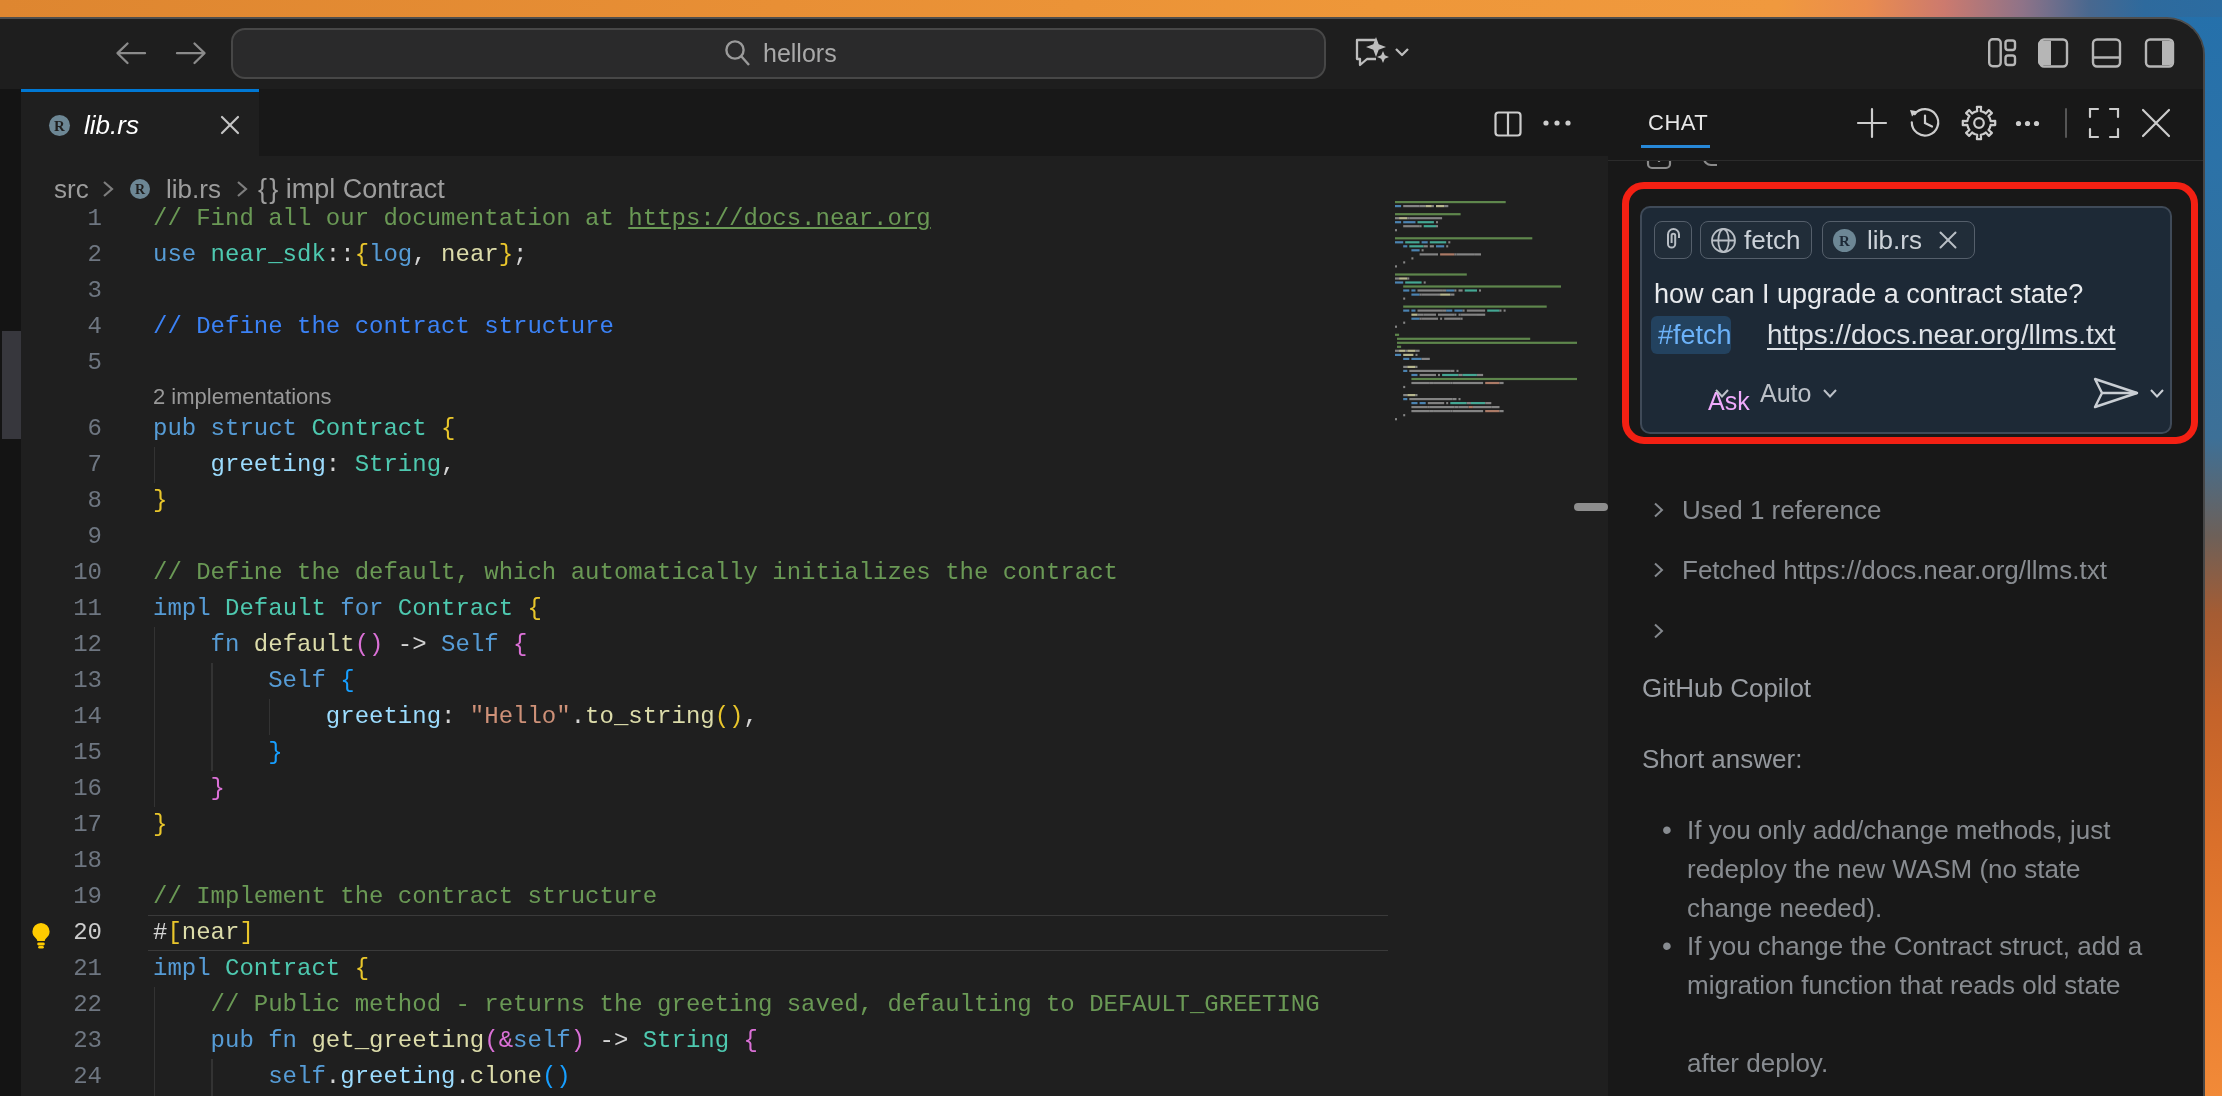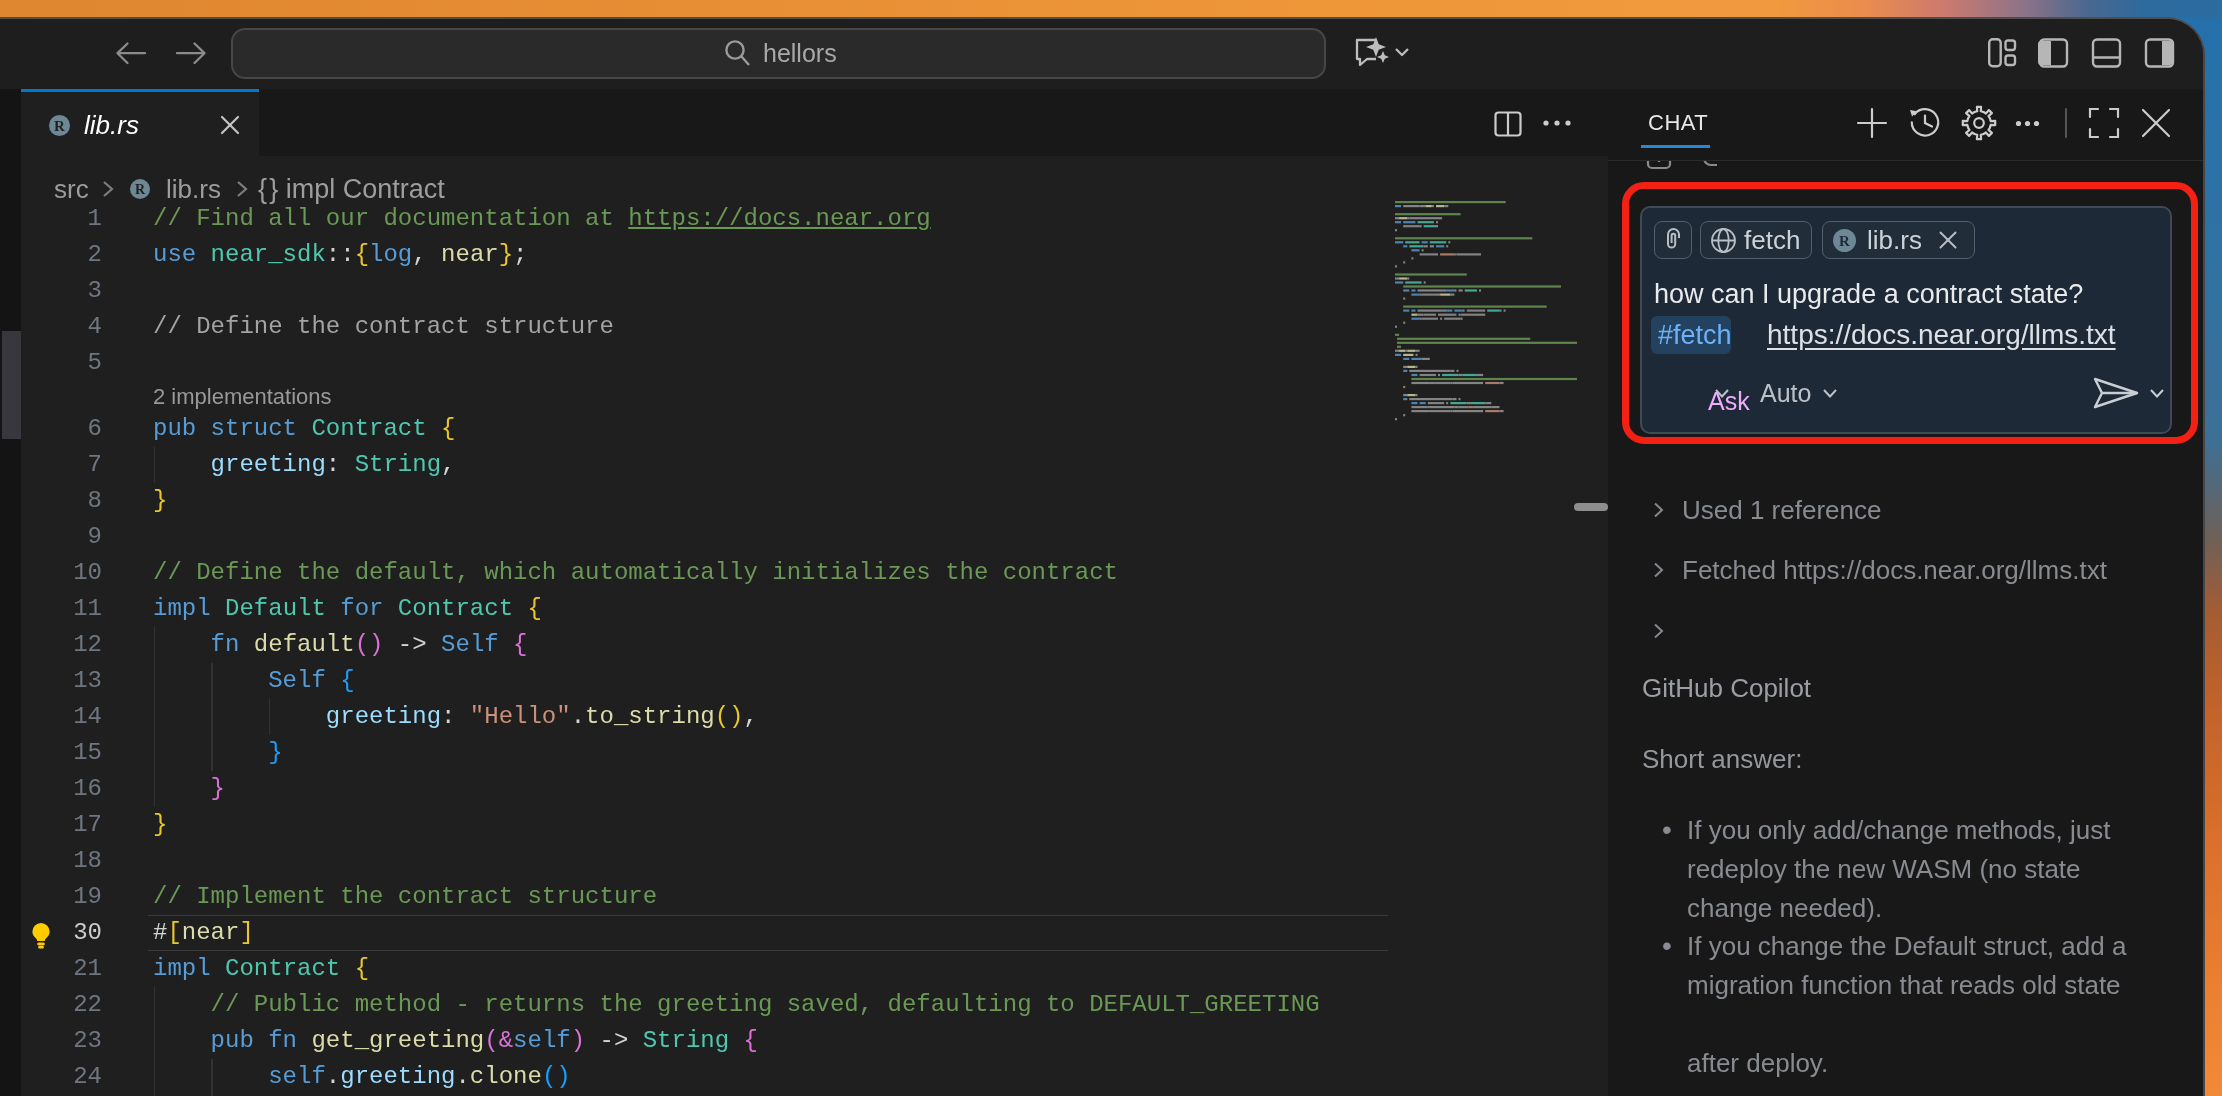--- a/index.html
+++ b/index.html
@@ -83,21 +83,21 @@
     </svg>
 <div class="abs" style="left:258px;top:154px;height:32px;line-height:32px;font-size:27px;color:#9d9d9d;">{ } impl Contract</div>
 <div class="abs" style="left:148px;top:896px;width:1240px;height:36px;border-top:1.5px solid #3a3a3a;border-bottom:1.5px solid #3a3a3a;"></div>
 <div class="ln" style="top:182px;">1</div>
 <div class="cl" style="top:182px"><span style="color:#6A9955">// Find all our documentation at </span><span style="color:#6A9955;text-decoration:underline">https://docs.near.org</span></div>
 <div class="ln" style="top:218px;">2</div>
 <div class="cl" style="top:218px"><span style="color:#569CD6">use </span><span style="color:#4EC9B0">near_sdk</span><span style="color:#D4D4D4">::</span><span style="color:#E9C62B">{</span><span style="color:#569CD6">log</span><span style="color:#D4D4D4">, </span><span style="color:#DCDCAA">near</span><span style="color:#E9C62B">}</span><span style="color:#D4D4D4">;</span></div>
 <div class="ln" style="top:254px;">3</div>
 <div class="cl" style="top:254px"></div>
 <div class="ln" style="top:290px;">4</div>
-<div class="cl" style="top:290px"><span style="color:#a3a3a3">// Define the contract structure</span></div>
+<div class="cl" style="top:290px"><span style="color:#3b82f6">// Define the contract structure</span></div>
 <div class="ln" style="top:326px;">5</div>
 <div class="ln" style="top:392px;">6</div>
 <div class="cl" style="top:392px"><span style="color:#569CD6">pub struct </span><span style="color:#4EC9B0">Contract </span><span style="color:#E9C62B">{</span></div>
 <div class="ln" style="top:428px;">7</div>
 <div class="cl" style="top:428px">    <span style="color:#9CDCFE">greeting</span><span style="color:#D4D4D4">: </span><span style="color:#4EC9B0">String</span><span style="color:#D4D4D4">,</span></div>
 <div class="ln" style="top:464px;">8</div>
 <div class="cl" style="top:464px"><span style="color:#E9C62B">}</span></div>
 <div class="ln" style="top:500px;">9</div>
 <div class="cl" style="top:500px"></div>
 <div class="ln" style="top:536px;">10</div>
@@ -113,21 +113,21 @@
 <div class="ln" style="top:716px;">15</div>
 <div class="cl" style="top:716px">        <span style="color:#179FFF">}</span></div>
 <div class="ln" style="top:752px;">16</div>
 <div class="cl" style="top:752px">    <span style="color:#DA70D6">}</span></div>
 <div class="ln" style="top:788px;">17</div>
 <div class="cl" style="top:788px"><span style="color:#E9C62B">}</span></div>
 <div class="ln" style="top:824px;">18</div>
 <div class="cl" style="top:824px"></div>
 <div class="ln" style="top:860px;">19</div>
 <div class="cl" style="top:860px"><span style="color:#6A9955">// Implement the contract structure</span></div>
-<div class="ln" style="top:896px;color:#cccccc;">30</div>
+<div class="ln" style="top:896px;color:#cccccc;">20</div>
 <div class="cl" style="top:896px"><span style="color:#D4D4D4">#</span><span style="color:#E9C62B">[</span><span style="color:#DCDCAA">near</span><span style="color:#E9C62B">]</span></div>
 <div class="ln" style="top:932px;">21</div>
 <div class="cl" style="top:932px"><span style="color:#569CD6">impl </span><span style="color:#4EC9B0">Contract </span><span style="color:#E9C62B">{</span></div>
 <div class="ln" style="top:968px;">22</div>
 <div class="cl" style="top:968px">    <span style="color:#6A9955">// Public method - returns the greeting saved, defaulting to DEFAULT_GREETING</span></div>
 <div class="ln" style="top:1004px;">23</div>
 <div class="cl" style="top:1004px">    <span style="color:#569CD6">pub fn </span><span style="color:#DCDCAA">get_greeting</span><span style="color:#DA70D6">(&amp;</span><span style="color:#569CD6">self</span><span style="color:#DA70D6">)</span><span style="color:#D4D4D4"> -&gt; </span><span style="color:#4EC9B0">String </span><span style="color:#DA70D6">{</span></div>
 <div class="ln" style="top:1040px;">24</div>
 <div class="cl" style="top:1040px">        <span style="color:#569CD6">self</span><span style="color:#D4D4D4">.</span><span style="color:#9CDCFE">greeting</span><span style="color:#D4D4D4">.</span><span style="color:#DCDCAA">clone</span><span style="color:#179FFF">()</span></div>
 <div class="abs" style="left:153px;top:366px;height:24px;line-height:24px;font-size:22px;color:#999999;">2 implementations</div>
@@ -402,16 +402,16 @@
 <svg class="abs" style="left:1652px;top:603px" width="13" height="18" viewBox="0 0 13 18" fill="none" stroke="#84888d" stroke-width="2">
       <path d="M3 2.5 L10 9 L3 15.5"></path>
     </svg>
 <div class="chtx" style="left:1642px;top:652px;color:#9b9fa5">GitHub Copilot</div>
 <div class="chtx" style="left:1642px;top:723px;color:#94989d">Short answer:</div>
 <div class="chtx" style="left:1662px;top:794px;font-size:28px;">•</div>
 <div class="chtx" style="left:1687px;top:833px">redeploy the new WASM (no state</div>
 <div class="chtx" style="left:1687px;top:794px">If you only add/change methods, just</div>
 <div class="chtx" style="left:1687px;top:872px">change needed).</div>
 <div class="chtx" style="left:1662px;top:910px;font-size:28px;">•</div>
-<div class="chtx" style="left:1687px;top:910px">If you change the Default struct, add a</div>
+<div class="chtx" style="left:1687px;top:910px">If you change the Contract struct, add a</div>
 <div class="chtx" style="left:1687px;top:949px">migration function that reads old state</div>
 <div class="chtx" style="left:1687px;top:1027px">after deploy.</div>
 </div>
 <div class="abs" style="left:1622px;top:182px;width:576px;height:262px;border:7px solid #f32013;border-radius:22px;"></div>
 </body></html>

